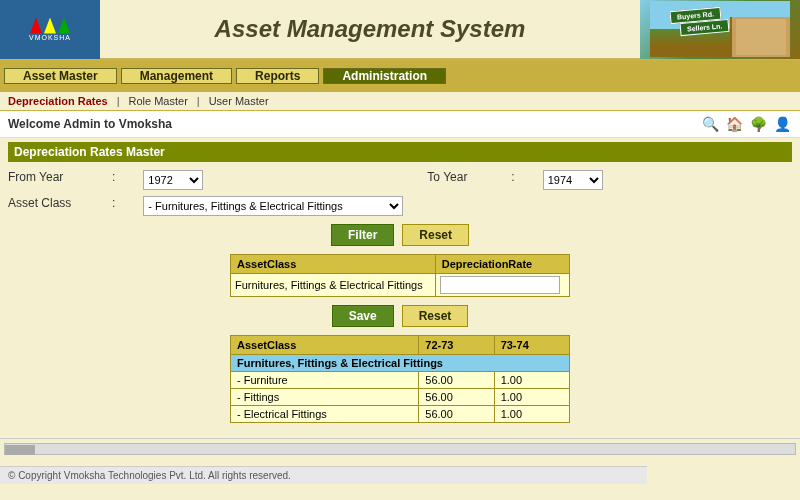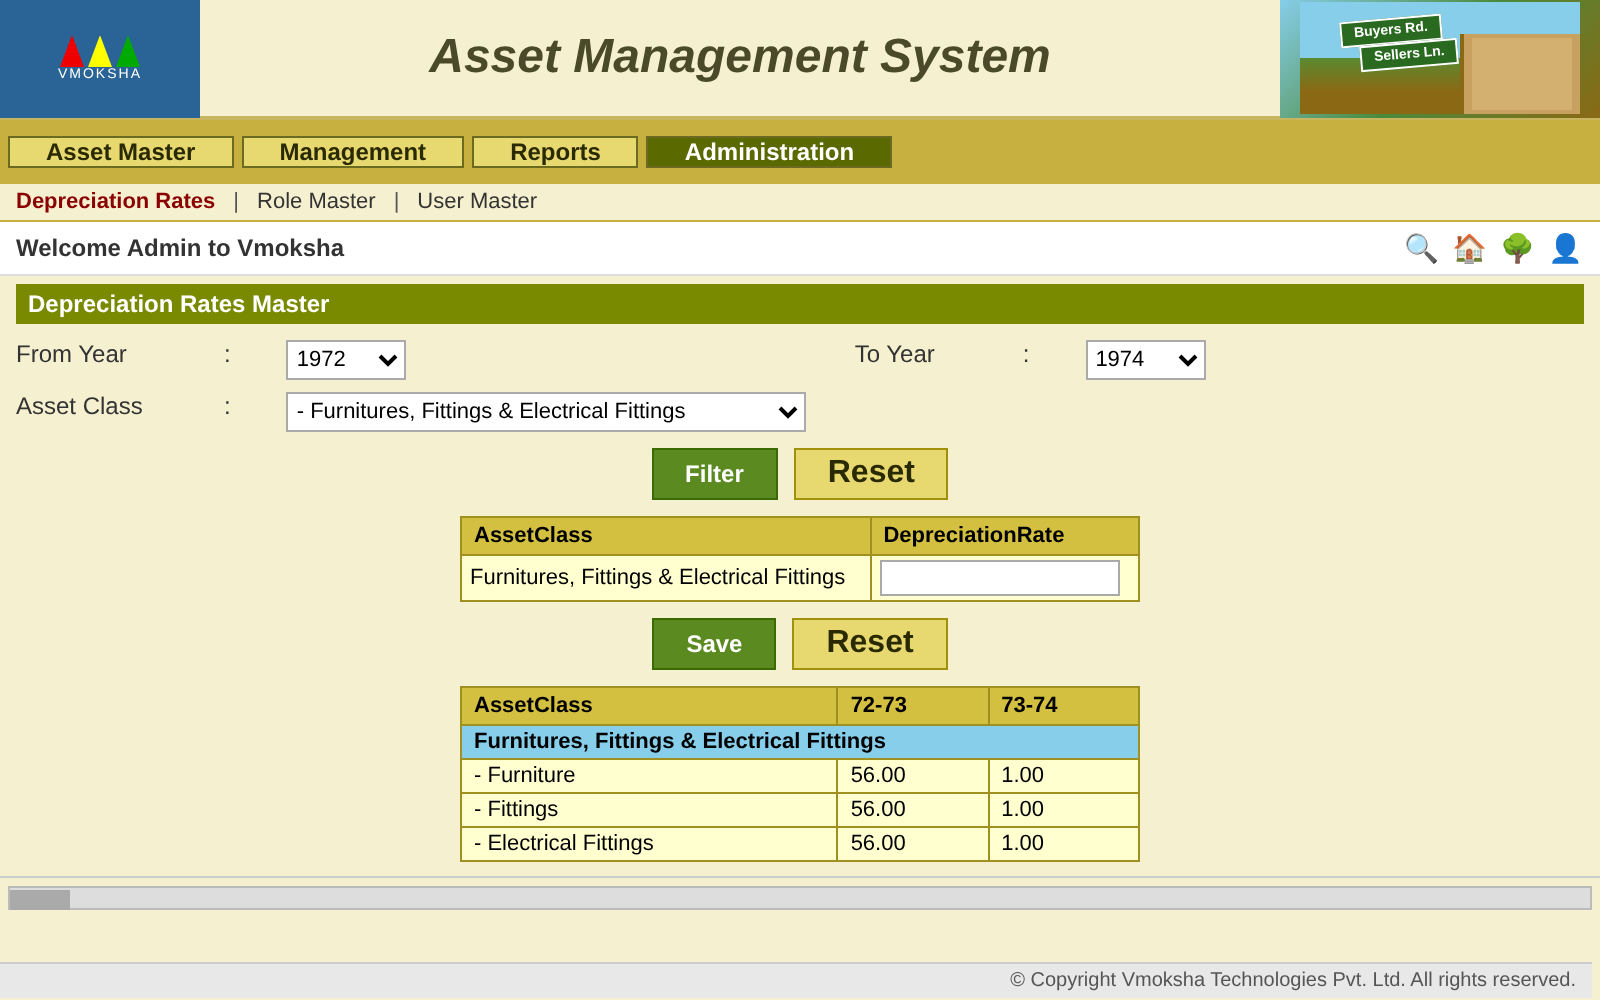--- a/index.html
+++ b/index.html
@@ -40,40 +40,40 @@
     .form-row { display: flex; align-items: flex-start; margin-bottom: 6px; gap: 24px; }
     .form-label { width: 80px; color: #333; font-size: 12px; }
     .form-colon { margin-right: 4px; color: #333; }
     select { font-size: 11px; border: 1px solid #aaa; background: white; height: 20px; }
     .year-select { width: 60px; }
     .asset-select { width: 260px; }
     .to-year-label { margin-left: 200px; color: #333; font-size: 12px; width: 60px; }
 
     
     .btn-green { background: #5a8a20; color: white; border: 1px solid #3a6a00; padding: 3px 16px; cursor: pointer; font-size: 12px; font-weight: bold; }
-    .btn-reset { background: #e8d870; color: #2a2a00; border: 1px solid #a0900a; padding: 3px 16px; cursor: pointer; font-size: 16px; font-weight: bold; }
+    .btn-reset { background: #e8d870; color: #2a2a00; border: 1px solid #a0900a; padding: 3px 16px; cursor: pointer; font-size: 12px; font-weight: bold; }
 
     
     .filter-row { display: flex; justify-content: center; gap: 8px; margin: 8px 0; }
 
     
     .edit-table { margin: 0 auto; border-collapse: collapse; width: 340px; margin-bottom: 8px; }
     .edit-table th { background: #d4c040; border: 1px solid #a09020; padding: 3px 6px; font-size: 11px; text-align: left; }
     .edit-table td { background: #ffffd0; border: 1px solid #a09020; padding: 2px 4px; font-size: 11px; }
     .edit-table input[type=text] { width: 120px; height: 18px; border: 1px solid #aaa; font-size: 11px; }
 
     
     .data-table { margin: 0 auto; border-collapse: collapse; width: 340px; }
     .data-table th { background: #d4c040; border: 1px solid #a09020; padding: 3px 6px; font-size: 11px; text-align: left; }
     .data-table .group-row td { background: #87ceeb; border: 1px solid #a09020; padding: 2px 6px; font-size: 11px; font-weight: bold; }
     .data-table .data-row td { background: #ffffd0; border: 1px solid #a09020; padding: 2px 6px; font-size: 11px; }
     .data-table td { border: 1px solid #a09020; }
 
     
-    #footer { background: #e8e8e8; border-top: 1px solid #ccc; padding: 3px 8px; text-align: right; font-size: 10px; color: #555; position: absolute; bottom: 1px; width: 796px; }
+    #footer { background: #e8e8e8; border-top: 1px solid #ccc; padding: 3px 8px; font-size: 10px; color: #555; position: absolute; bottom: 16px; width: 647px; }
 
     
     #scrollbar-area { background: #f5f0d0; border-top: 1px solid #ccc; height: 20px; display: flex; align-items: center; padding: 0 4px; }
 
     
     .logo-shape { display: flex; flex-direction: column; align-items: center; }
     .logo-label { color: white; font-size: 7px; letter-spacing: 1px; }
   </style>
 </head>
 <body>

